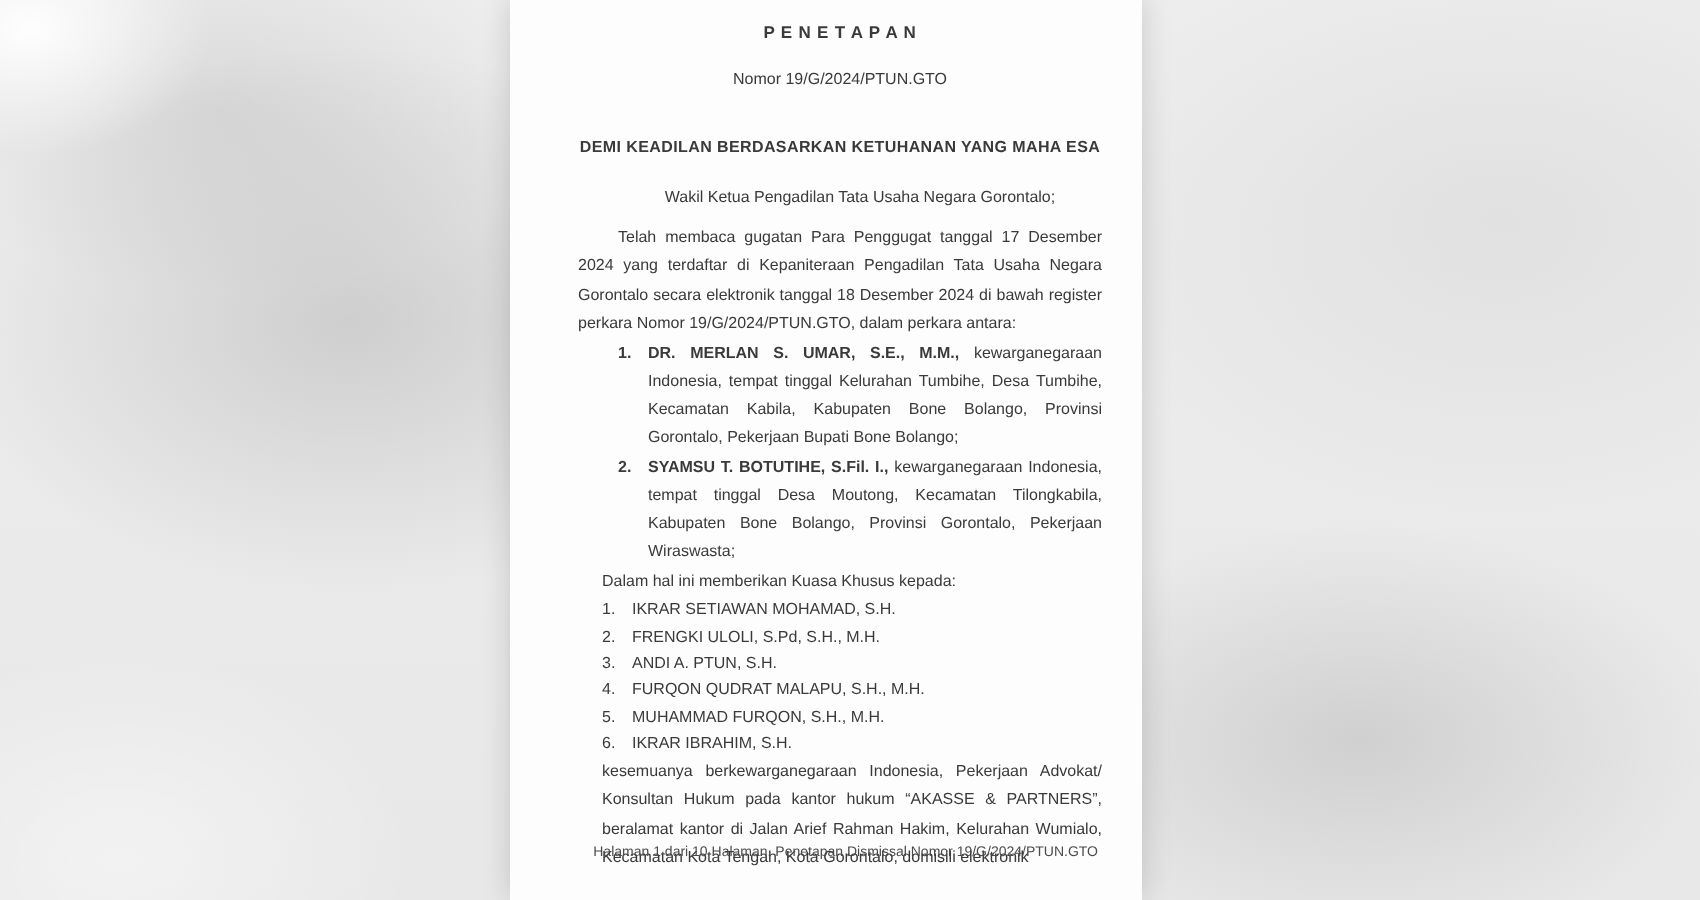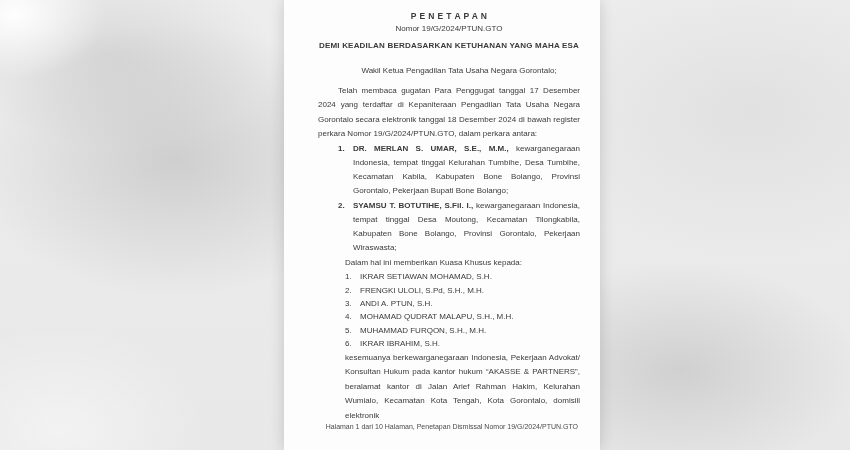--- a/index.html
+++ b/index.html
@@ -9,39 +9,39 @@
     background:
       radial-gradient(ellipse 130px 90px at 15px 15px, rgba(255,255,255,.95), rgba(255,255,255,0) 70%),
       radial-gradient(ellipse 280px 190px at 175px 160px, rgba(150,150,150,.34), rgba(150,150,150,0) 72%),
       radial-gradient(ellipse 230px 130px at 110px 55px, rgba(165,165,165,.28), rgba(165,165,165,0) 70%),
       radial-gradient(ellipse 250px 150px at 680px 370px, rgba(150,150,150,.30), rgba(150,150,150,0) 72%),
       radial-gradient(ellipse 320px 210px at 750px 110px, rgba(185,185,185,.22), rgba(185,185,185,0) 70%),
       radial-gradient(ellipse 210px 150px at 60px 430px, rgba(255,255,255,.45), rgba(255,255,255,0) 70%),
       linear-gradient(#ededed,#e8e8e8);
   }
   .page{
-    position:absolute;left:284px;top:0;width:316px;height:450px;
+    position:absolute;left:255px;top:0;width:316px;height:450px;
     background:var(--page_bg,#fdfdfd);
     box-shadow:0 0 14px rgba(0,0,0,.16);
     box-sizing:border-box;
     padding:11px 20px 0 34px;
     color:var(--ink,#3a3a3a);
   }
   .c{text-align:center;}
   .title{font-weight:bold;font-size:8.5px;line-height:11px;letter-spacing:.4px;}
-  .nomor{font-size:8px;line-height:11px;margin-top:1px;}
-  .motto{font-weight:bold;font-size:8px;line-height:11px;margin-top:6px;letter-spacing:.2px;}
+  .nomor{font-size:8px;line-height:11px;margin-top:12px;}
+  .motto{font-weight:bold;font-size:8px;line-height:11px;margin-top:23px;letter-spacing:.2px;}
   .para{font-size:8px;line-height:14.2px;text-align:justify;margin:0;}
   .p1{margin-top:13px;text-indent:20px;text-align:center;}
   .p2{margin-top:6px;text-indent:20px;}
   .party{display:flex;margin:1px 0 0 20px;font-size:8px;line-height:14px;}
   .party .num{width:15px;flex:none;font-weight:bold;}
   .party .txt{flex:1;text-align:justify;}
   .party .txt b{font-weight:bold;}
-  .kuasa{margin-left:27px;}
+  .kuasa{margin-left:12px;}
   .kintro{font-size:8px;line-height:14.2px;margin:1px 0 0 0;}
   .att{display:flex;font-size:8px;line-height:13.4px;}
   .att .num{width:15px;flex:none;}
   .closing{font-size:8px;line-height:14.5px;text-align:justify;margin:0;}
   .footer{position:absolute;right:22px;bottom:20px;font-size:7px;color:#4a4a4a;white-space:nowrap;}
 </style>
 </head>
 <body>
 
 <div class="stage">
@@ -75,21 +75,21 @@
       <div class="att">
         <span class="num">2.</span>
         <span>FRENGKI ULOLI, S.Pd, S.H., M.H.</span>
       </div>
       <div class="att">
         <span class="num">3.</span>
         <span>ANDI A. PTUN, S.H.</span>
       </div>
       <div class="att">
         <span class="num">4.</span>
-        <span>MOHAMAD QUDRAT MALAPU, S.H., M.H.</span>
+        <span>FURQON QUDRAT MALAPU, S.H., M.H.</span>
       </div>
       <div class="att">
         <span class="num">5.</span>
         <span>MUHAMMAD FURQON, S.H., M.H.</span>
       </div>
       <div class="att">
         <span class="num">6.</span>
         <span>IKRAR IBRAHIM, S.H.</span>
       </div>
 

